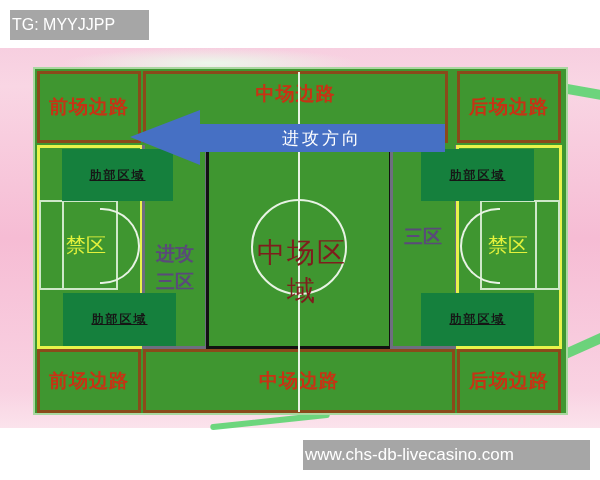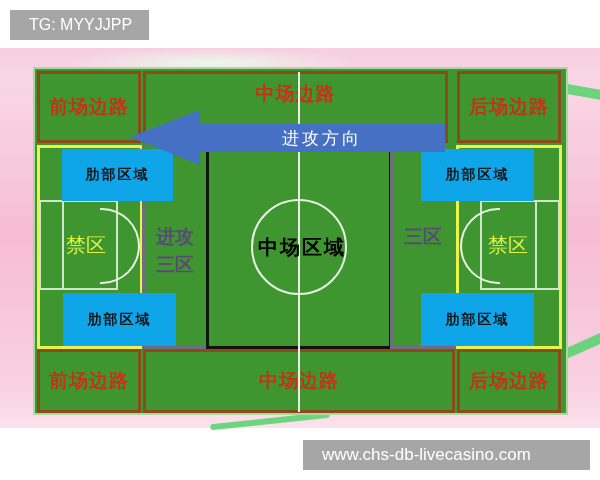--- a/index.html
+++ b/index.html
@@ -15,54 +15,54 @@
   .bg-glow {
     position: absolute; left: 60px; top: 48px; width: 300px; height: 30px;
     background: radial-gradient(ellipse at center, rgba(235,250,235,0.95) 0%, rgba(240,250,240,0.0) 70%);
   }
   .bg-stripe {
     position: absolute; height: 10px; background: #54d36a; border-radius: 6px; opacity: 0.85;
   }
   .label-box {
     position: absolute; background: #a6a6a6; color: #ffffff;
     font-family: "Liberation Sans", sans-serif; font-size: 16px;
-    line-height: 30px; padding-left: 19px; box-sizing: border-box;
+    line-height: 30px; padding-left: 2px; box-sizing: border-box;
   }
   .field {
     position: absolute; left: 33px; top: 67px; width: 535px; height: 348px;
     background: #3f9630; border: 2px solid #a9d8a0; box-sizing: border-box;
   }
   .abs { position: absolute; box-sizing: border-box; }
   .zone-brown {
     border: 3px solid #8a4a1a; background: #3f9630;
     display: flex; align-items: center; justify-content: center;
   }
   .zone-text-red {
     color: #c83214; font-family: "DejaVu Serif", serif; font-weight: bold; font-size: 19px;
     letter-spacing: 1px;
   }
   .yellow-box { border: 3px solid #e9f34a; }
   .thin-white { border: 2px solid #cfe8c9; }
   .wing-label {
-    background: #0ea5e9; display: flex; align-items: center; justify-content: center;
-    color: #161616; font-family: "DejaVu Serif", serif; font-size: 14px; font-weight: bold; letter-spacing: 2px;
+    background: #15803d; display: flex; align-items: center; justify-content: center;
+    color: #161616; font-family: "DejaVu Serif", serif; font-size: 12px; font-weight: bold; letter-spacing: 2px; text-decoration: underline;
   }
   .third-band { border: 3px solid #6e6e80; border-top: none; background: #3f9630; }
   .third-text {
     color: #5a4a7a; font-family: "DejaVu Serif", serif; font-weight: bold; font-size: 19px; line-height: 28px;
     text-align: center;
   }
   .penalty-text {
     color: #e4f23c; font-family: "DejaVu Serif", serif; font-weight: normal; font-size: 20px;
   }
   .mid-box { border: 3px solid #111111; border-top: none; }
   .center-line { background: #e8f3e4; }
   .center-circle { border: 2px solid #e8f3e4; border-radius: 50%; }
   .center-text {
-    color: #000000; font-family: "DejaVu Serif", serif; font-weight: bold; font-size: 20px; letter-spacing: 2px;
+    color: #7f1d1d; font-family: "DejaVu Serif", serif; font-weight: normal; font-size: 28px; letter-spacing: 2px;
   }
   .arc { border: 2px solid #e8f3e4; }
   .arrow-body {
     background: #4670c4; color: #ffffff; display: flex; align-items: center; justify-content: center;
     font-family: "DejaVu Serif", serif; font-size: 17px; letter-spacing: 3px; text-align: right;
   }
 </style>
 </head>
 <body>
 
@@ -100,21 +100,21 @@
 
 <div class="abs yellow-box" style="left:37px; top:145px; width:106px; height:204px;"></div>
 <div class="abs thin-white" style="left:39px; top:200px; width:25px; height:90px;"></div>
 <div class="abs thin-white" style="left:63px; top:200px; width:55px; height:90px; border-left:none;"></div>
 <div class="abs arc" style="left:100px; top:208px; width:40px; height:76px; border-radius:0 40px 40px 0; border-left:none;"></div>
 <div class="abs" style="left:66px; top:232px;">
   <span class="penalty-text">禁区</span>
 </div>
 
 <div class="abs third-band" style="left:142px; top:145px; width:66px; height:204px;"></div>
-<div class="abs third-text" style="left:148px; top:222px; width:54px;">
+<div class="abs third-text" style="left:148px; top:239px; width:54px;">
   <div>进攻</div>
   <div>三区</div>
 </div>
 
 <div class="abs wing-label" style="left:62px; top:149px; width:111px; height:52px;">肋部区域</div>
 <div class="abs wing-label" style="left:63px; top:293px; width:113px; height:53px;">肋部区域</div>
 
 <div class="abs mid-box" style="left:206px; top:150px; width:186px; height:199px;"></div>
 <div class="abs center-line" style="left:298px; top:150px; width:2px; height:262px;"></div>
 <div class="abs center-circle" style="left:251px; top:199px; width:96px; height:96px;"></div>

